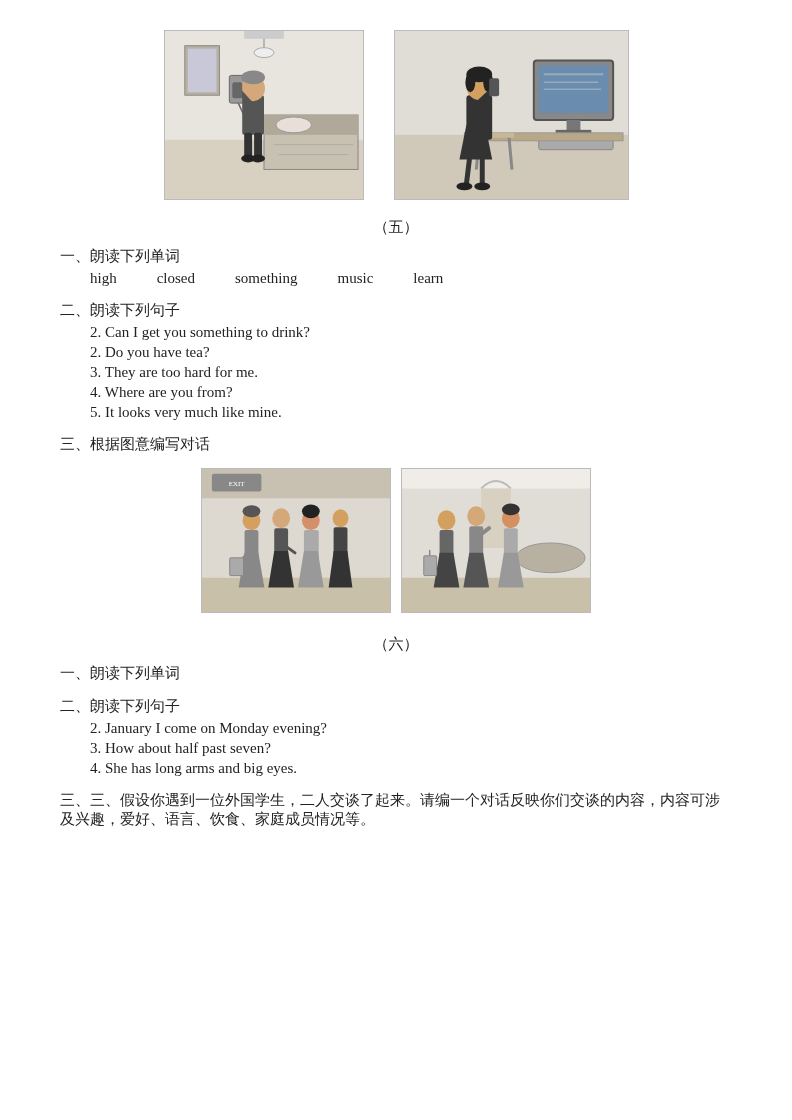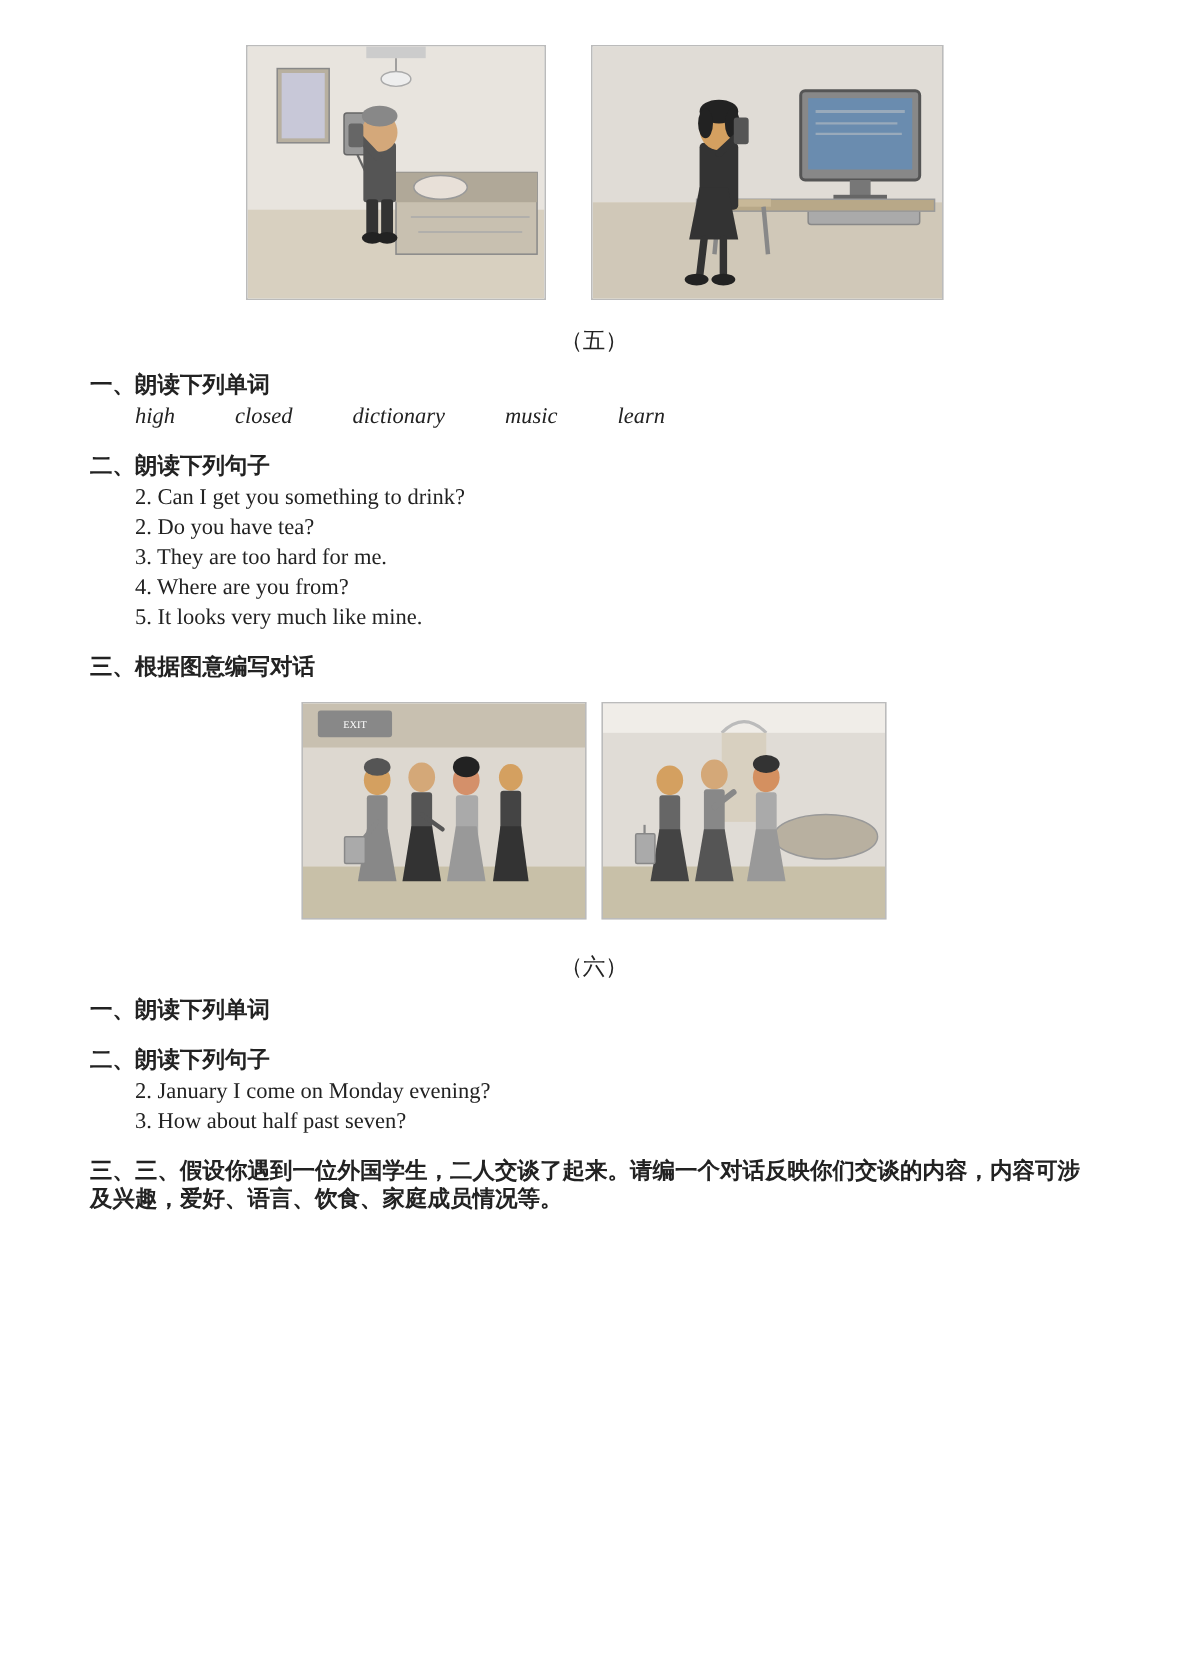--- a/index.html
+++ b/index.html
@@ -33,30 +33,29 @@
       display: flex;
       align-items: center;
       justify-content: center;
       overflow: hidden;
     }
     .section-block {
       margin-bottom: 14px;
     }
     .section-header {
       font-size: 15px;
-      font-weight: bold;
+      font-weight: normal;
       margin-bottom: 4px;
     }
     .word-row {
       display: flex;
       gap: 40px;
       padding-left: 30px;
       margin-bottom: 6px;
       font-size: 15px;
-      font-style: italic;
     }
     .sentences {
       padding-left: 30px;
       font-size: 15px;
     }
     .sentences p {
       margin-bottom: 3px;
     }
     .bottom-images {
       display: flex;
@@ -169,21 +168,21 @@
   <span>（五）</span>
 </div>
 
 <div class="section-block">
   <div class="section-header">
     <span>一、朗读下列单词</span>
   </div>
   <div class="word-row">
     <span>high</span>
     <span>closed</span>
-    <span>dictionary</span>
+    <span>something</span>
     <span>music</span>
     <span>learn</span>
   </div>
 </div>
 
 <div class="section-block">
   <div class="section-header">
     <span>二、朗读下列句子</span>
   </div>
   <div class="sentences">
@@ -284,20 +283,21 @@
     </div>
   </div>
 
   <div class="section-block">
     <div class="section-header">
       <span>二、朗读下列句子</span>
     </div>
     <div class="sentences">
       <p><span>2. January I come on Monday evening?</span></p>
       <p><span>3. How about half past seven?</span></p>
+      <p><span>4. She has long arms and big eyes.</span></p>
     </div>
   </div>
 
   <div class="section-block">
     <div class="section-header">
       <span>三、</span><span>三、假设你遇到一位外国学生，二人交谈了起来。请编一个对话反映你们交谈的内容，内容可涉及兴趣，爱好、语言、饮食、家庭成员情况等。</span>
     </div>
   </div>
 </div>
 

